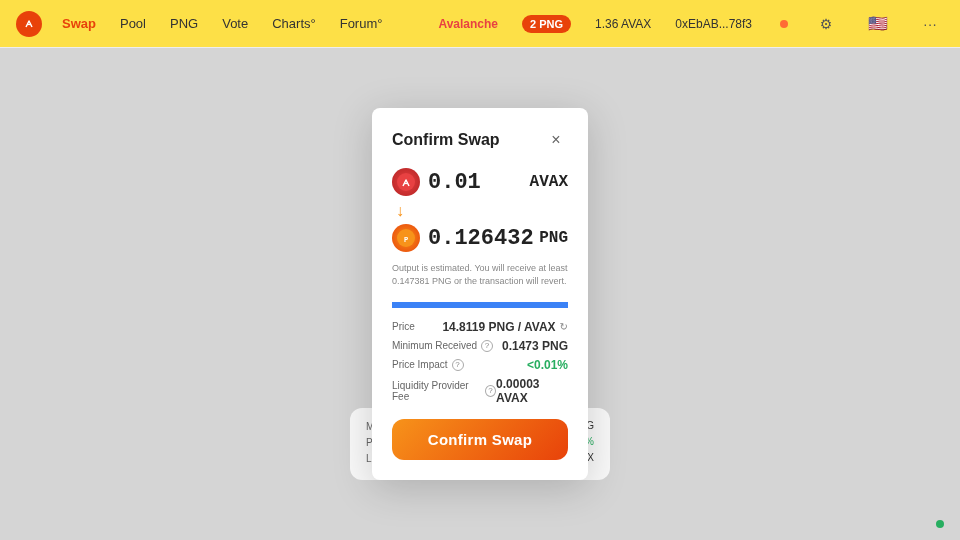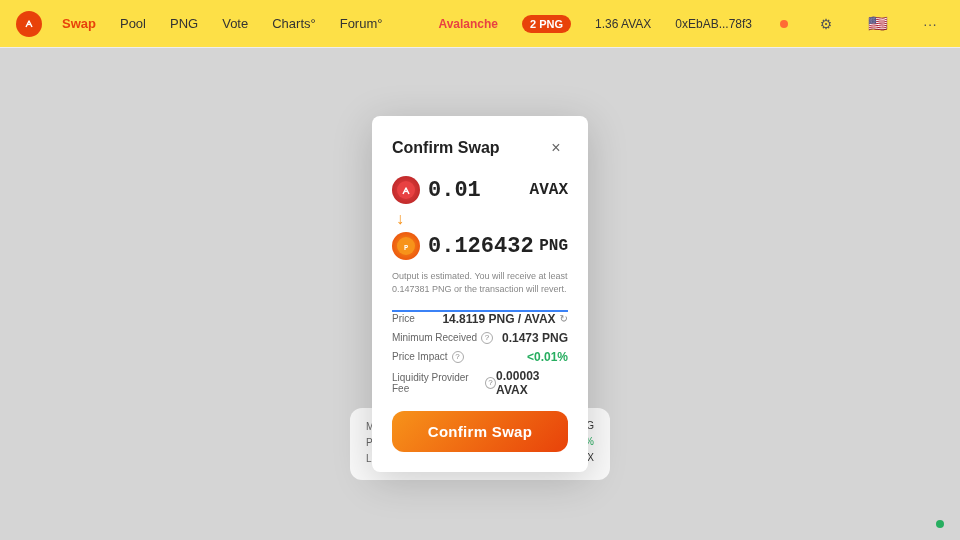--- a/index.html
+++ b/index.html
@@ -211,22 +211,22 @@
 
     .output-note {
       font-size: 9px;
       color: #888;
       line-height: 1.4;
       margin: 10px 0 14px;
     }
 
     
     .details-section {
-      border-top: 2px solid #3b82f6;
-      padding-top: 0;
+      border-top: 6px solid #3b82f6;
+      padding-top: 12px;
       margin-bottom: 14px;
     }
     .detail-row {
       display: flex;
       justify-content: space-between;
       align-items: center;
       margin-bottom: 5px;
     }
     .detail-label {
       display: flex;

